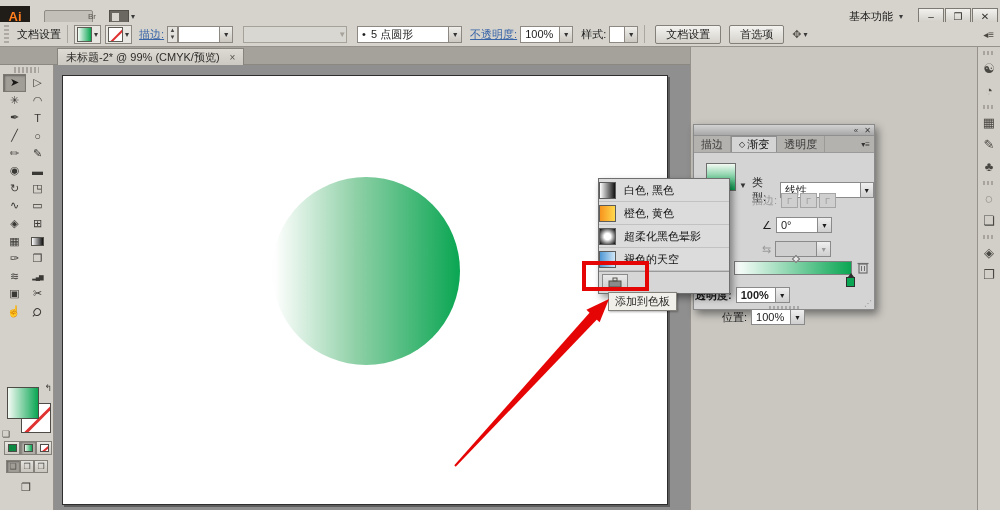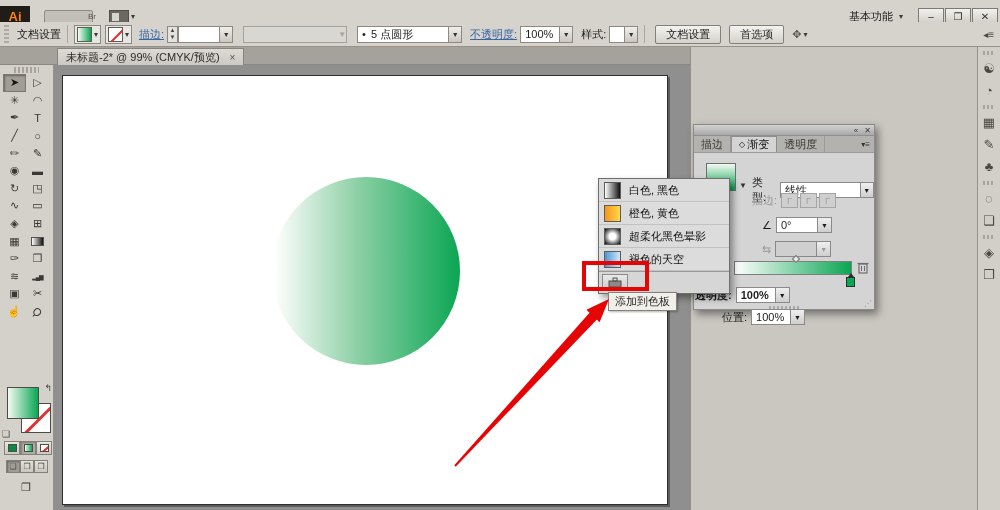--- a/index.html
+++ b/index.html
@@ -95,21 +95,21 @@
   .fpbtn { width:17px; height:15px; border:1px solid #a5a5a5; background:#cfcfcf; color:#a0a0a0; font-size:9px; display:flex; align-items:center; justify-content:center; margin-right:2px; }
   .gslider { position:absolute; left:40px; top:108px; width:118px; height:14px; border:1px solid #7e7e7e; background:linear-gradient(90deg,#ffffff,#0aa653); }
   .gmid { position:absolute; left:50%; top:-6px; width:6px; height:6px; background:#e8e8e8; border:1px solid #6e6e6e; transform:rotate(45deg); }
   .gstop { position:absolute; right:-4px; bottom:-13px; width:9px; height:10px; background:#0aa653; border:1px solid #2e2e2e; }
   .gstop::before { content:""; position:absolute; left:1px; top:-5px; border-left:3px solid transparent; border-right:3px solid transparent; border-bottom:4px solid #2e2e2e; }
   .gp-resize { position:absolute; right:2px; bottom:1px; font-size:8px; color:#8a8a8a; }
   .gp-bgrip { position:absolute; left:50%; bottom:0; width:30px; height:3px; margin-left:-15px; background:repeating-linear-gradient(to right,#a8a8a8 0 2px,transparent 2px 4px); }
 
   
   .presetmenu { position:absolute; left:598px; top:178px; width:132px; background:#dcdcdc; border:1px solid #6f6f6f; box-shadow:3px 4px 7px rgba(0,0,0,.4); z-index:20; }
-  .pm-item { height:23px; display:flex; align-items:center; padding-left:5px; border-bottom:1px solid #c2c2c2; }
+  .pm-item { height:23px; display:flex; align-items:center; border-bottom:1px solid #c2c2c2; }
   .pm-sw { width:17px; height:17px; border:1px solid #5c5c5c; margin-right:8px; }
   .pm-label { font-size:11px; color:#141414; }
   .sw-white-black { background:linear-gradient(90deg,#fff,#111); }
   .sw-orange-yellow { background:linear-gradient(90deg,#f7941e,#ffd94d); }
   .sw-fading-sky { background:linear-gradient(90deg,#4f97d4,#cfe6f7); }
   .sw-soft-vignette { background:radial-gradient(circle,#ffffff 30%,#8a8a8a 62%,#161616 95%); }
   .pm-bottom { height:22px; display:flex; align-items:center; border-top:1px solid #9a9a9a; background:#d6d6d6; }
   .pm-addbtn { width:26px; height:17px; margin-left:3px; border:1px solid #8a8a8a; background:linear-gradient(#e9e9e9,#cccccc); display:flex; align-items:center; justify-content:center; }
   .pm-cell2 { width:26px; height:17px; margin-left:2px; }
 

